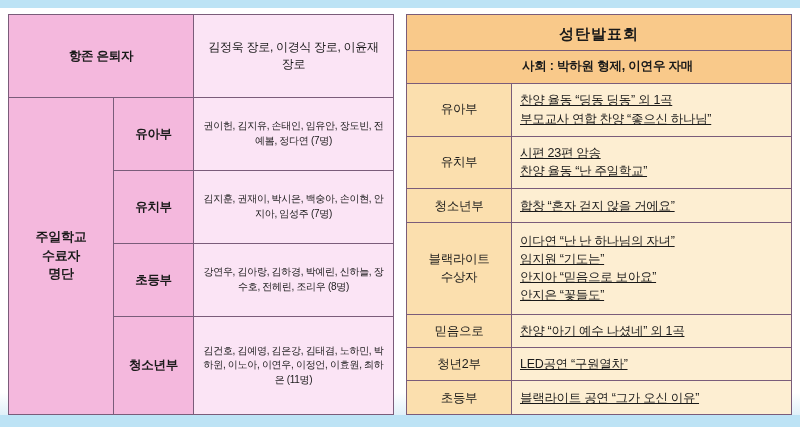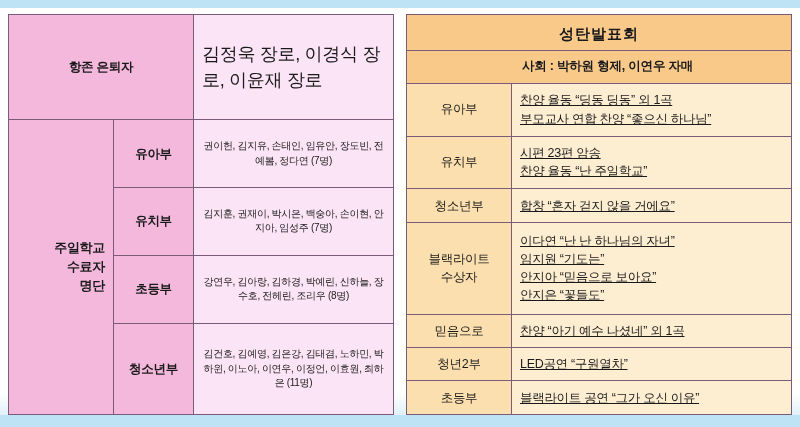--- a/index.html
+++ b/index.html
@@ -63,30 +63,30 @@
   .left-table td.label {
     background: #f4b8dd;
     text-align: center;
     font-weight: bold;
     font-size: 12.5px;
     letter-spacing: -0.3px;
     white-space: pre-line;
   }
   .left-table td.group-label {
     background: #f4b8dd;
-    text-align: right;
+    text-align: center;
     font-weight: bold;
     font-size: 13px;
     letter-spacing: -0.3px;
     white-space: pre-line;
   }
   .left-table td.content {
     background: #fbe4f5;
-    text-align: left;
-    font-size: 18px;
+    text-align: center;
+    font-size: 12px;
     letter-spacing: -0.3px;
   }
   .left-table td.content-top {
     background: #fbe4f5;
     text-align: center;
     font-size: 10px;
     letter-spacing: -0.3px;
   }
 
   

